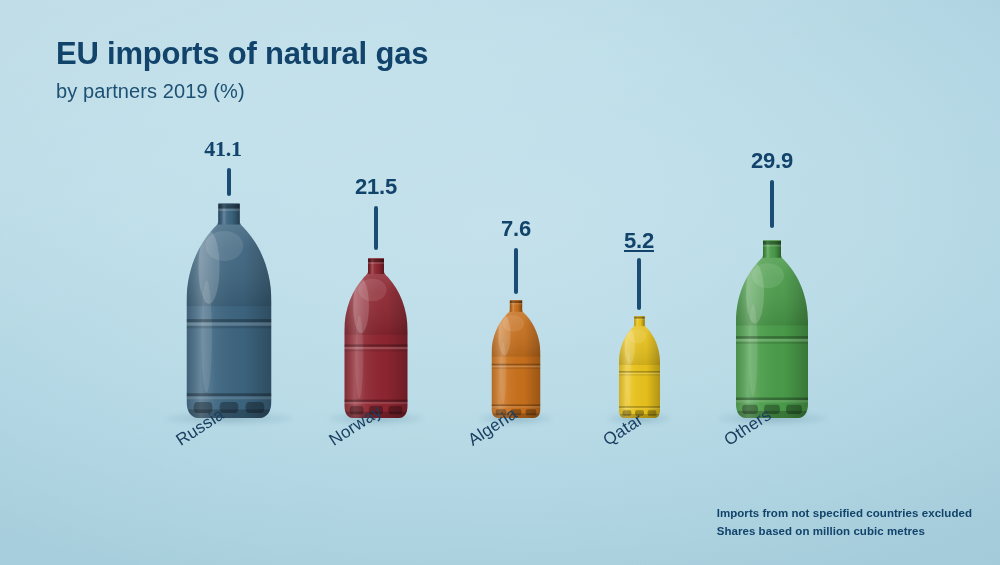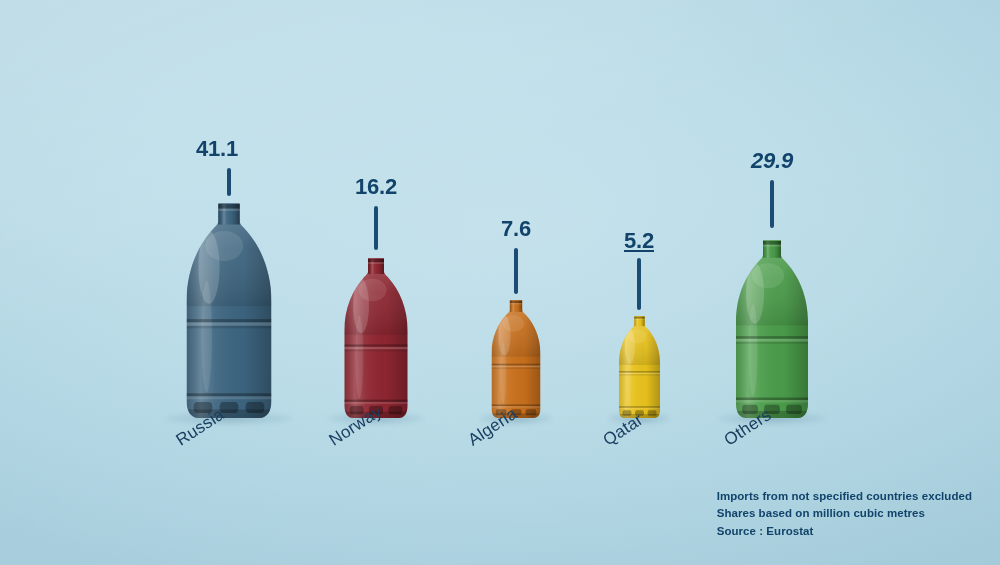--- a/index.html
+++ b/index.html
@@ -65,20 +65,24 @@
     color:#12436b;font-size:11.5px;font-weight:bold;line-height:1.55;
     letter-spacing:0.05px;
   }
   .note div{white-space:nowrap;}
 </style>
 </head>
 <body>
 
 <div id="stage">
 
+  <div class="hdr">
+    <div class="title">EU imports of natural gas</div>
+    <div class="subtitle">by partners 2019 (%)</div>
+  </div>
 
   <div id="bottles-layer">
       <div class="group" style="left: 170px; top: 203px; width: 118px; height: 215px;">
         <div class="shadow" style="width: 127.44px; height: 13px;"></div>
   <svg class="bottle" viewBox="0 0 100 100" preserveAspectRatio="none">
     <defs>
       <linearGradient id="bodyg0" x1="0" y1="0" x2="1" y2="0">
         <stop offset="0%" stop-color="#000" stop-opacity=".30"></stop>
         <stop offset="9%" stop-color="#000" stop-opacity=".12"></stop>
         <stop offset="26%" stop-color="#fff" stop-opacity=".22"></stop>
@@ -132,21 +136,21 @@
     </g>
 
     <g>
       <rect x="41" y="0.5" width="18" height="9.5" fill="#3d6580"></rect>
       <rect x="41" y="0.5" width="18" height="9.5" fill="url(#bodyg0)"></rect>
       <rect x="41" y="0.5" width="18" height="2.1" fill="#000" opacity=".34"></rect>
       <rect x="41" y="2.6" width="18" height="1.1" fill="#fff" opacity=".16"></rect>
     </g>
   </svg>
       </div>
-      <div class="value" style="left: 217px; top: 136px; position: absolute; transform: translateX(-50%);">41.1</div>
+      <div class="value" style="left: 223px; top: 136px; position: absolute; transform: translateX(-50%); font-family: Liberation Serif, serif;">41.1</div>
       <div class="leader" style="position: absolute; left: 229px; top: 168px; height: 28px; transform: translateX(-50%);"></div>
       <div class="label" style="left: 178px; top: 432px;">Russia</div>
       <div class="group" style="left: 332px; top: 258px; width: 88px; height: 160px;">
         <div class="shadow" style="width: 95.04px; height: 13px;"></div>
   <svg class="bottle" viewBox="0 0 100 100" preserveAspectRatio="none">
     <defs>
       <linearGradient id="bodyg1" x1="0" y1="0" x2="1" y2="0">
         <stop offset="0%" stop-color="#000" stop-opacity=".30"></stop>
         <stop offset="9%" stop-color="#000" stop-opacity=".12"></stop>
         <stop offset="26%" stop-color="#fff" stop-opacity=".22"></stop>
@@ -200,21 +204,21 @@
     </g>
 
     <g>
       <rect x="41" y="0.5" width="18" height="9.5" fill="#8e2631"></rect>
       <rect x="41" y="0.5" width="18" height="9.5" fill="url(#bodyg1)"></rect>
       <rect x="41" y="0.5" width="18" height="2.1" fill="#000" opacity=".34"></rect>
       <rect x="41" y="2.6" width="18" height="1.1" fill="#fff" opacity=".16"></rect>
     </g>
   </svg>
       </div>
-      <div class="value" style="left: 376px; top: 174px; position: absolute; transform: translateX(-50%);">16.2</div>
+      <div class="value" style="left: 376px; top: 174px; position: absolute; transform: translateX(-50%);">21.5</div>
       <div class="leader" style="position: absolute; left: 376px; top: 206px; height: 44px; transform: translateX(-50%);"></div>
       <div class="label" style="left: 331px; top: 432px;">Norway</div>
       <div class="group" style="left: 482px; top: 300px; width: 68px; height: 118px;">
         <div class="shadow" style="width: 73.44px; height: 13px;"></div>
   <svg class="bottle" viewBox="0 0 100 100" preserveAspectRatio="none">
     <defs>
       <linearGradient id="bodyg2" x1="0" y1="0" x2="1" y2="0">
         <stop offset="0%" stop-color="#000" stop-opacity=".30"></stop>
         <stop offset="9%" stop-color="#000" stop-opacity=".12"></stop>
         <stop offset="26%" stop-color="#fff" stop-opacity=".22"></stop>
@@ -404,24 +408,23 @@
     </g>
 
     <g>
       <rect x="41" y="0.5" width="18" height="9.5" fill="#4a9c4a"></rect>
       <rect x="41" y="0.5" width="18" height="9.5" fill="url(#bodyg4)"></rect>
       <rect x="41" y="0.5" width="18" height="2.1" fill="#000" opacity=".34"></rect>
       <rect x="41" y="2.6" width="18" height="1.1" fill="#fff" opacity=".16"></rect>
     </g>
   </svg>
       </div>
-      <div class="value" style="left: 772px; top: 148px; position: absolute; transform: translateX(-50%); font-style: italic;">29.9</div>
+      <div class="value" style="left: 772px; top: 148px; position: absolute; transform: translateX(-50%);">29.9</div>
       <div class="leader" style="position: absolute; left: 772px; top: 180px; height: 48px; transform: translateX(-50%);"></div>
       <div class="label" style="left: 726px; top: 432px;">Others</div>
     </div>
 
   <div class="note">
     <div>Imports from not specified countries excluded</div>
     <div>Shares based on million cubic metres</div>
-    <div>Source : Eurostat</div>
   </div>
 
 </div>
 
 </body></html>

